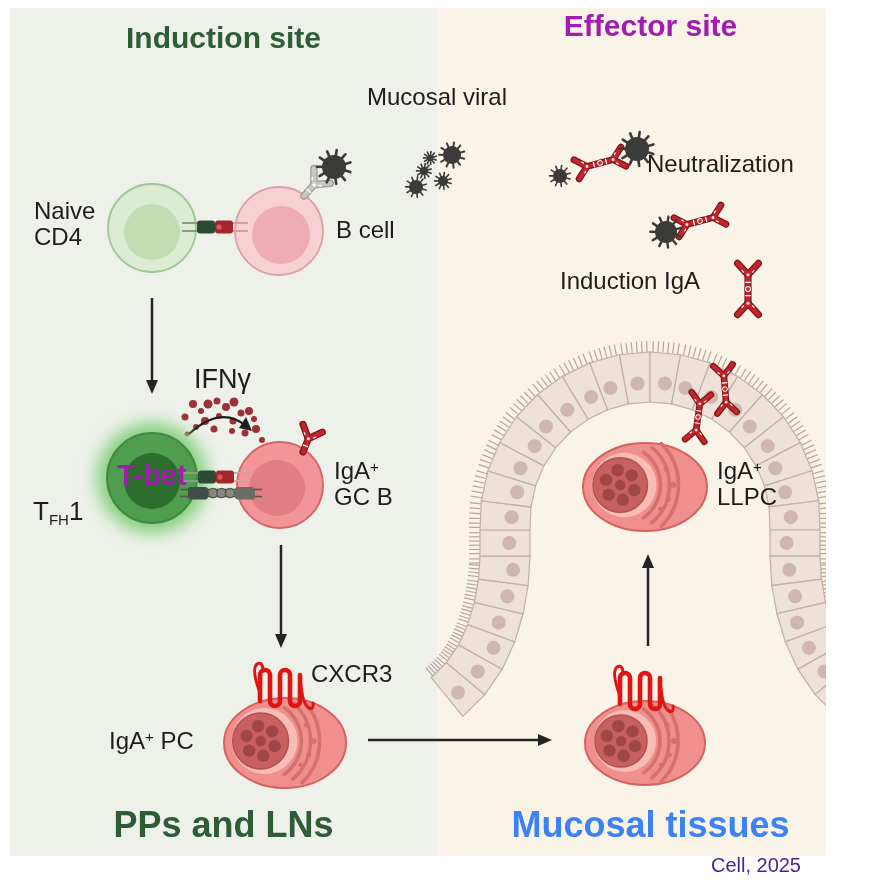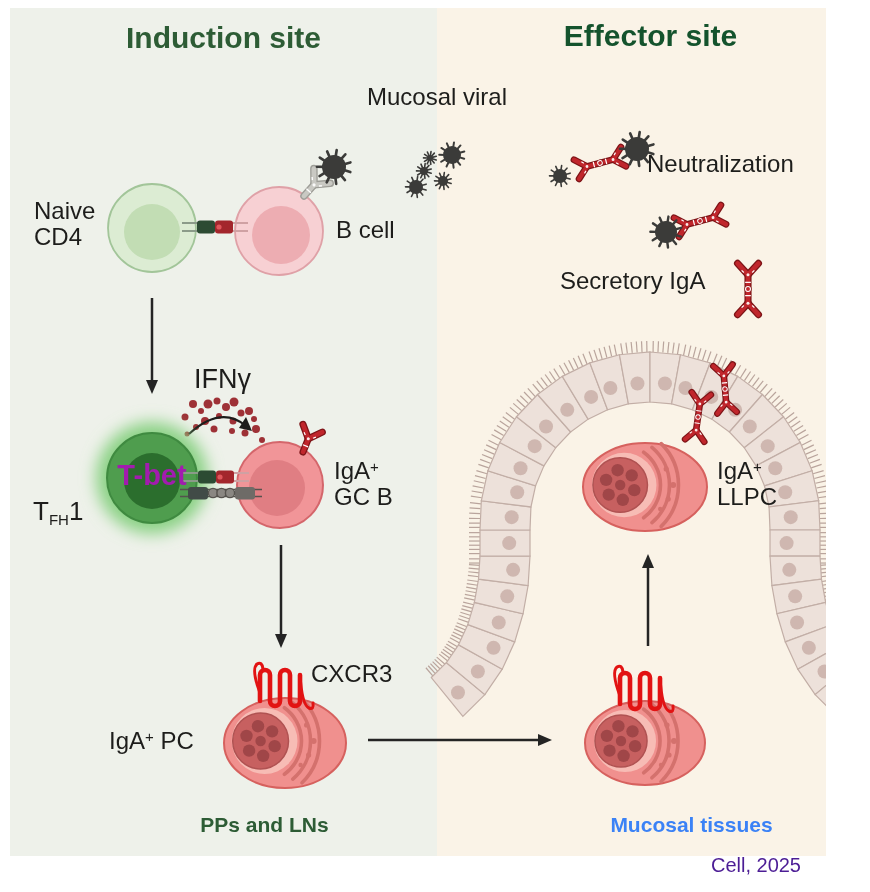--- a/index.html
+++ b/index.html
@@ -5,21 +5,21 @@
   html,body{margin:0;padding:0;background:#fff;}
   .canvas{position:relative;width:826px;height:892px;background:#ffffff;overflow:hidden;
           font-family:"Liberation Sans",sans-serif;}
   .panel{position:absolute;top:8px;height:848px;}
   .panel.left{left:10px;width:427px;}
   .panel.right{left:437px;width:427px;}
   #art{position:absolute;left:0;top:0;}
   .lbl{position:absolute;color:#1d1d1b;font-size:24px;line-height:26px;}
   .center{text-align:center;}
   .title{font-weight:bold;font-size:30px;line-height:32px;}
-  .footer{font-weight:bold;font-size:21px;line-height:33px;margin-left:41px;}
+  .footer{font-weight:bold;font-size:36px;line-height:33px;}
   .tbet{font-weight:bold;font-size:29px;color:#a21caf;}
   .sub{font-size:15px;vertical-align:-5px;}
   .sup{font-size:15px;vertical-align:7px;}
   .credit{font-size:20px;color:#4c1d95;}
   .ifng{font-size:27px;}
   .tfh{font-size:26px;}
 </style>
 </head>
 <body>
 
@@ -724,36 +724,36 @@
           <line x1="-3" y1="-7" x2="3" y2="-7" stroke="#fff" stroke-width="1.3"></line>
           <line x1="-6.7" y1="-19.6" x2="-4.4" y2="-17.4" stroke="#fff" stroke-width="1.3"></line>
           <line x1="6.7" y1="-19.6" x2="4.4" y2="-17.4" stroke="#fff" stroke-width="1.3"></line>
           <circle cx="0" cy="-15" r="1.6" fill="#fff" opacity="0.9"></circle>
         </g>
         <circle cx="0" cy="0" r="2.6" fill="#c0262c" stroke="#fff" stroke-width="1.1"></circle>
       </g>
     </svg>
 
   <div class="lbl title center" style="left: 10px; top: 22px; width: 427px; color: rgb(45, 92, 53);">Induction site</div>
-  <div class="lbl title center" style="left: 437px; top: 20px; width: 427px; color: #14532d;">Effector site</div>
+  <div class="lbl title center" style="left: 437px; top: 10px; width: 427px; color: #a21caf;">Effector site</div>
 
   <div class="lbl center" style="left:317px;top:84px;width:240px;">
     <div>Mucosal viral</div>
   </div>
 
   <div class="lbl" style="left:34px;top:198px;">
     <div>Naive</div>
     <div>CD4</div>
   </div>
 
   <div class="lbl" style="left:336px;top:217px;">B cell</div>
 
   <div class="lbl" style="left:647px;top:151px;">Neutralization</div>
 
-  <div class="lbl" style="left:560px;top:268px;">Secretory IgA</div>
+  <div class="lbl" style="left:560px;top:268px;">Induction IgA</div>
 
   <div class="lbl tfh" style="left:33px;top:498px;">
     <span>T</span><span class="sub">FH</span><span>1</span>
   </div>
 
   <div class="lbl tbet center" style="left:103px;top:462px;width:98px;">T-bet</div>
 
   <div class="lbl ifng" style="left:194px;top:366px;">IFNγ</div>
 
   <div class="lbl" style="left:334px;top:454px;">

